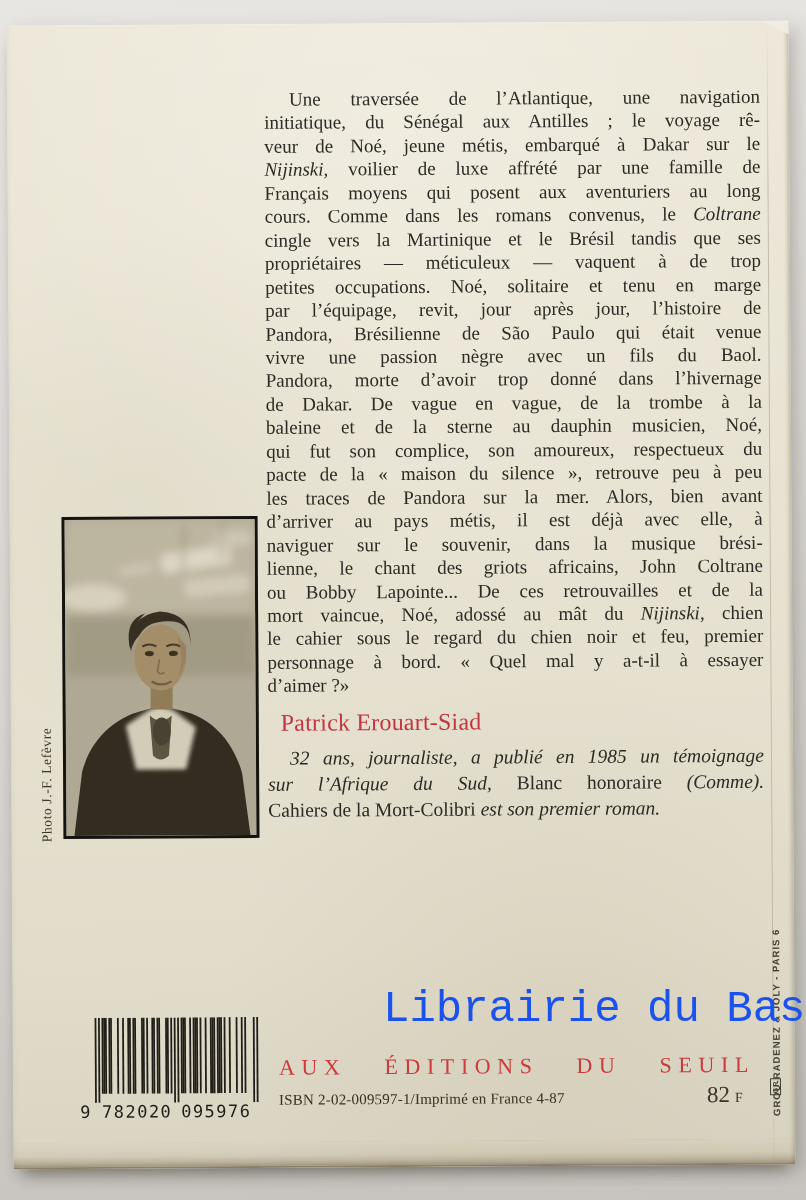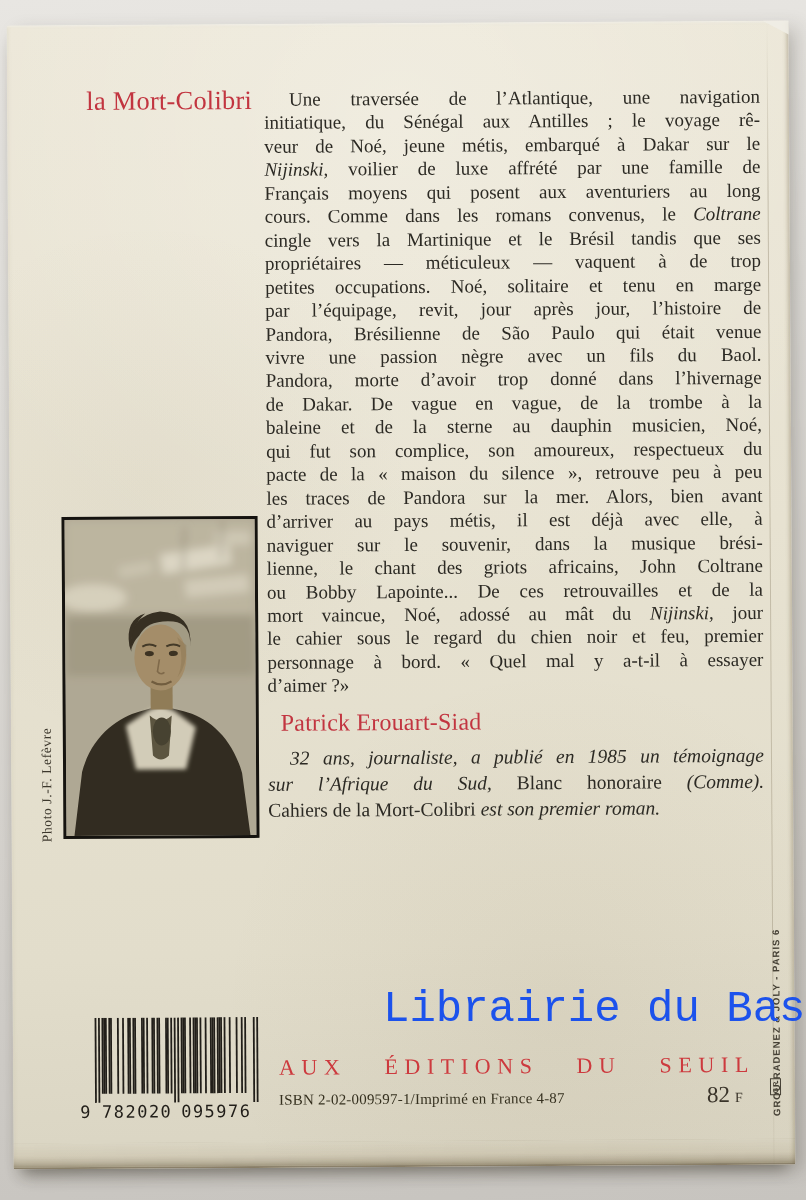--- a/index.html
+++ b/index.html
@@ -109,21 +109,20 @@
   }
 </style>
 </head>
 <body>
 
 <div class="stage">
 
   <div class="book">
 
     <div class="title">
-      <div>la Mort-Colibri</div>
     </div>
 
     <div class="synopsis text-lines">
         <div><span>Une traversée de l’Atlantique, une navigation</span></div>
         <div><span>initiatique, du Sénégal aux Antilles ; le voyage rê-</span></div>
         <div><span>veur de Noé, jeune métis, embarqué à Dakar sur le</span></div>
         <div><span class="it">Nijinski,</span><span> voilier de luxe affrété par une famille de</span></div>
         <div><span>Français moyens qui posent aux aventuriers au long</span></div>
         <div><span>cours. Comme dans les romans convenus, le </span><span class="it">Coltrane</span></div>
         <div><span>cingle vers la Martinique et le Brésil tandis que ses</span></div>
@@ -135,21 +134,21 @@
         <div><span>Pandora, morte d’avoir trop donné dans l’hivernage</span></div>
         <div><span>de Dakar. De vague en vague, de la trombe à la</span></div>
         <div><span>baleine et de la sterne au dauphin musicien, Noé,</span></div>
         <div><span>qui fut son complice, son amoureux, respectueux du</span></div>
         <div><span>pacte de la « maison du silence », retrouve peu à peu</span></div>
         <div><span>les traces de Pandora sur la mer. Alors, bien avant</span></div>
         <div><span>d’arriver au pays métis, il est déjà avec elle, à</span></div>
         <div><span>naviguer sur le souvenir, dans la musique brési-</span></div>
         <div><span>lienne, le chant des griots africains, John Coltrane</span></div>
         <div><span>ou Bobby Lapointe... De ces retrouvailles et de la</span></div>
-        <div><span>mort vaincue, Noé, adossé au mât du </span><span class="it">Nijinski,</span><span> jour</span></div>
+        <div><span>mort vaincue, Noé, adossé au mât du </span><span class="it">Nijinski,</span><span> chien</span></div>
         <div><span>le cahier sous le regard du chien noir et feu, premier</span></div>
         <div><span>personnage à bord. « Quel mal y a-t-il à essayer</span></div>
         <div><span>d’aimer ?»</span></div>
       </div>
 
     <div class="photo-credit">Photo J.-F. Lefèvre</div>
 
     <div class="photo-frame">
       <svg viewBox="0 0 190 316" preserveAspectRatio="none">
         <defs>

